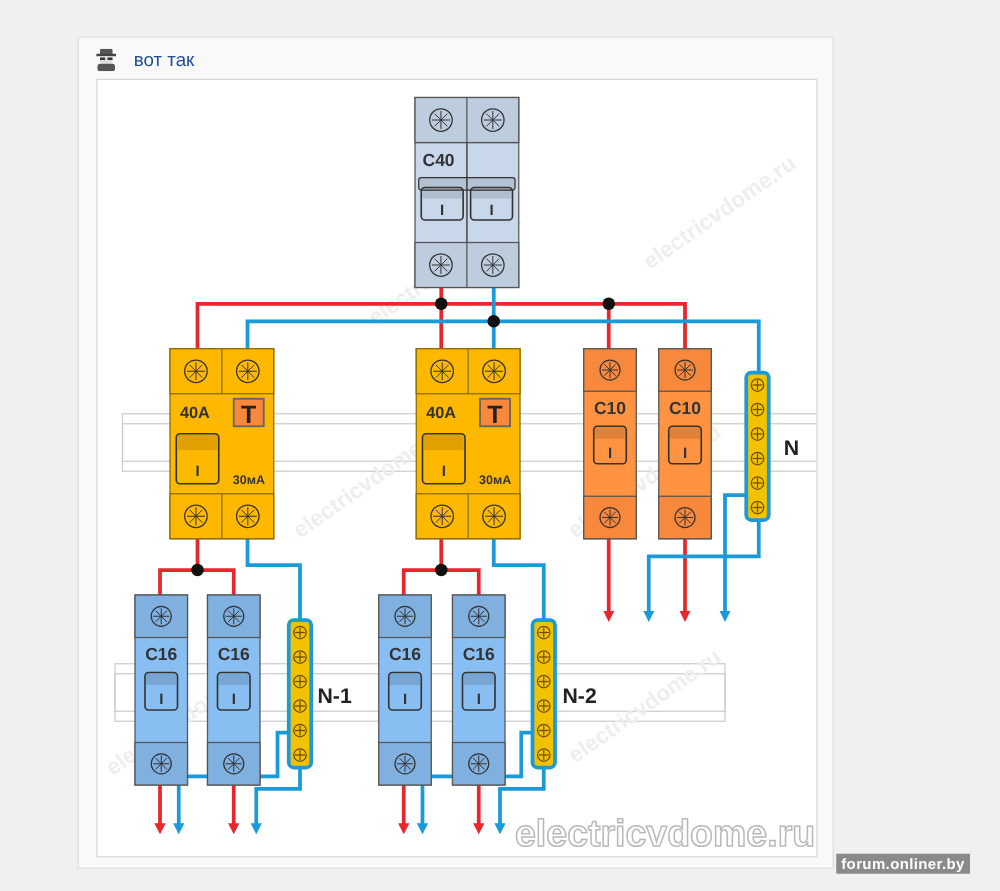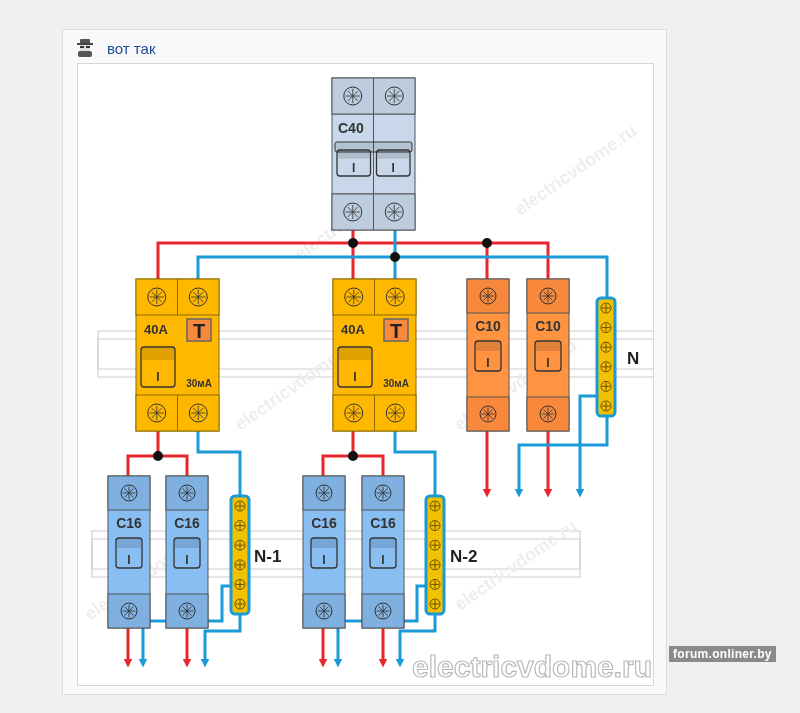--- a/index.html
+++ b/index.html
@@ -3,21 +3,21 @@
 <meta charset="utf-8">
 <style>
   html,body{margin:0;padding:0;}
   body{width:800px;height:713px;background:#eff0f2;position:relative;overflow:hidden;font-family:"Liberation Sans",sans-serif;}
   .panel{position:absolute;left:62px;top:29px;width:605px;height:666px;background:#f9f9f9;border:1px solid #dcdde0;box-sizing:border-box;}
   .post-head{position:absolute;left:14px;top:8px;height:20px;display:flex;align-items:center;}
   .avatar{width:16px;height:18px;margin-right:14px;}
   .post-title{color:#1c4d96;font-size:15px;}
   .imgbox{position:absolute;left:14px;top:33px;width:577px;height:623px;background:#fff;border:1px solid #d6d7da;box-sizing:border-box;overflow:hidden;}
   .imgbox svg{position:absolute;left:-78px;top:-63px;}
-  .credit{position:absolute;left:669px;top:646px;padding:1px 4px;color:#fff;font-weight:bold;font-size:12px;background:rgba(120,120,120,0.85);letter-spacing:0.3px;}
+  .credit{position:absolute;left:669px;top:683px;padding:1px 4px;color:#fff;font-weight:bold;font-size:12px;background:rgba(120,120,120,0.85);letter-spacing:0.3px;}
 </style>
 </head>
 <body>
 
 <div class="panel">
   <div class="post-head">
     <svg class="avatar" viewBox="0 0 16 18">
       <rect x="3" y="0" width="10" height="5" rx="1" fill="#555"></rect>
       <rect x="0" y="4" width="16" height="2" fill="#444"></rect>
       <rect x="3" y="6" width="10" height="6" rx="2" fill="#ddd"></rect>

